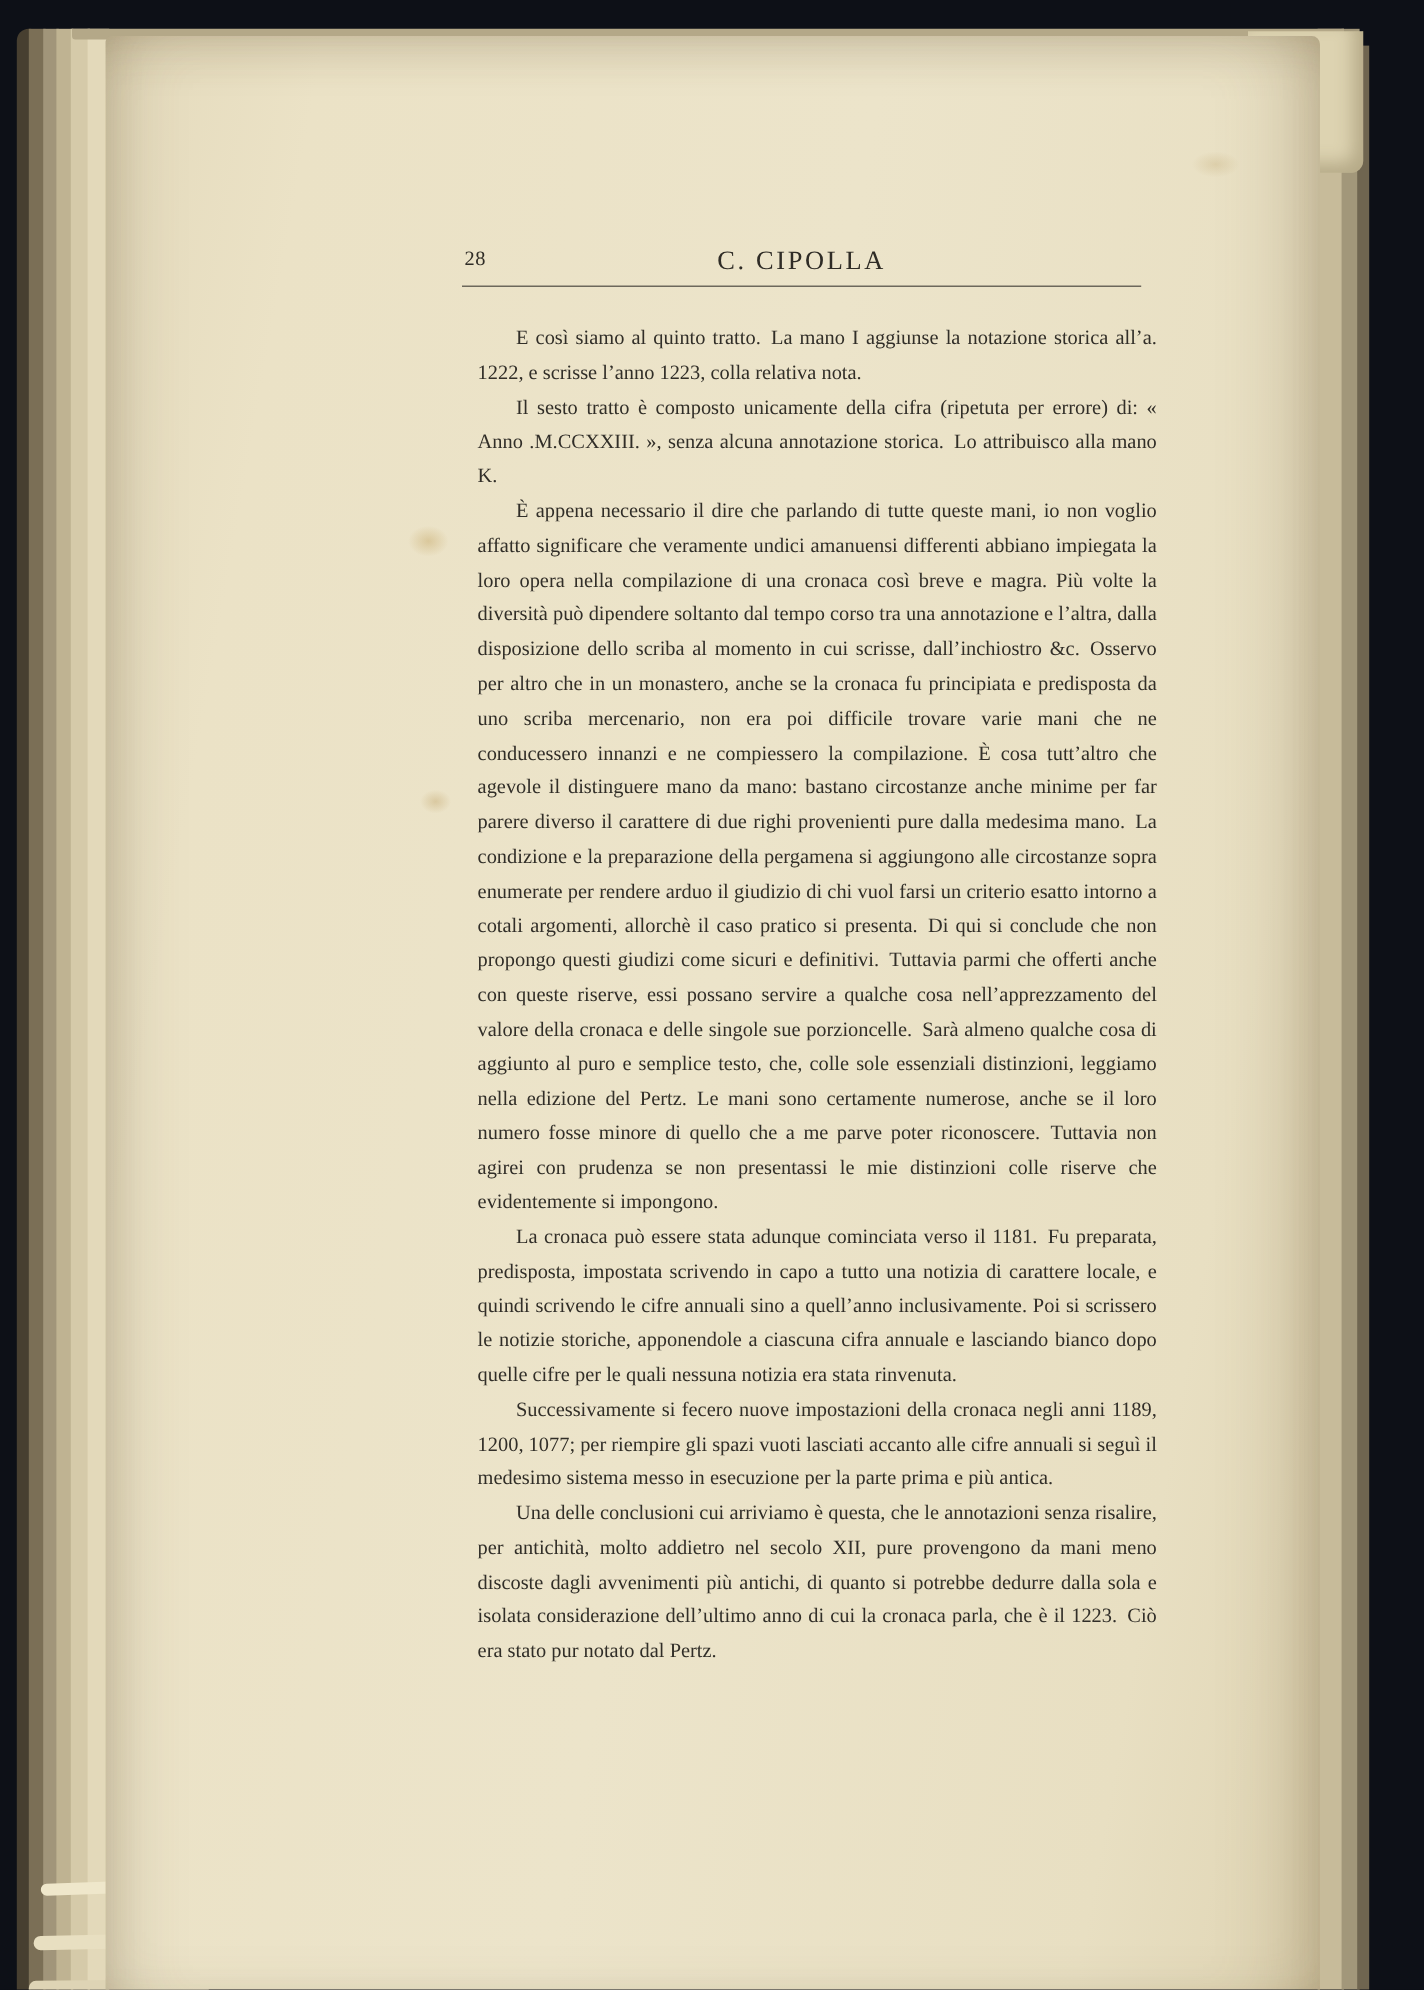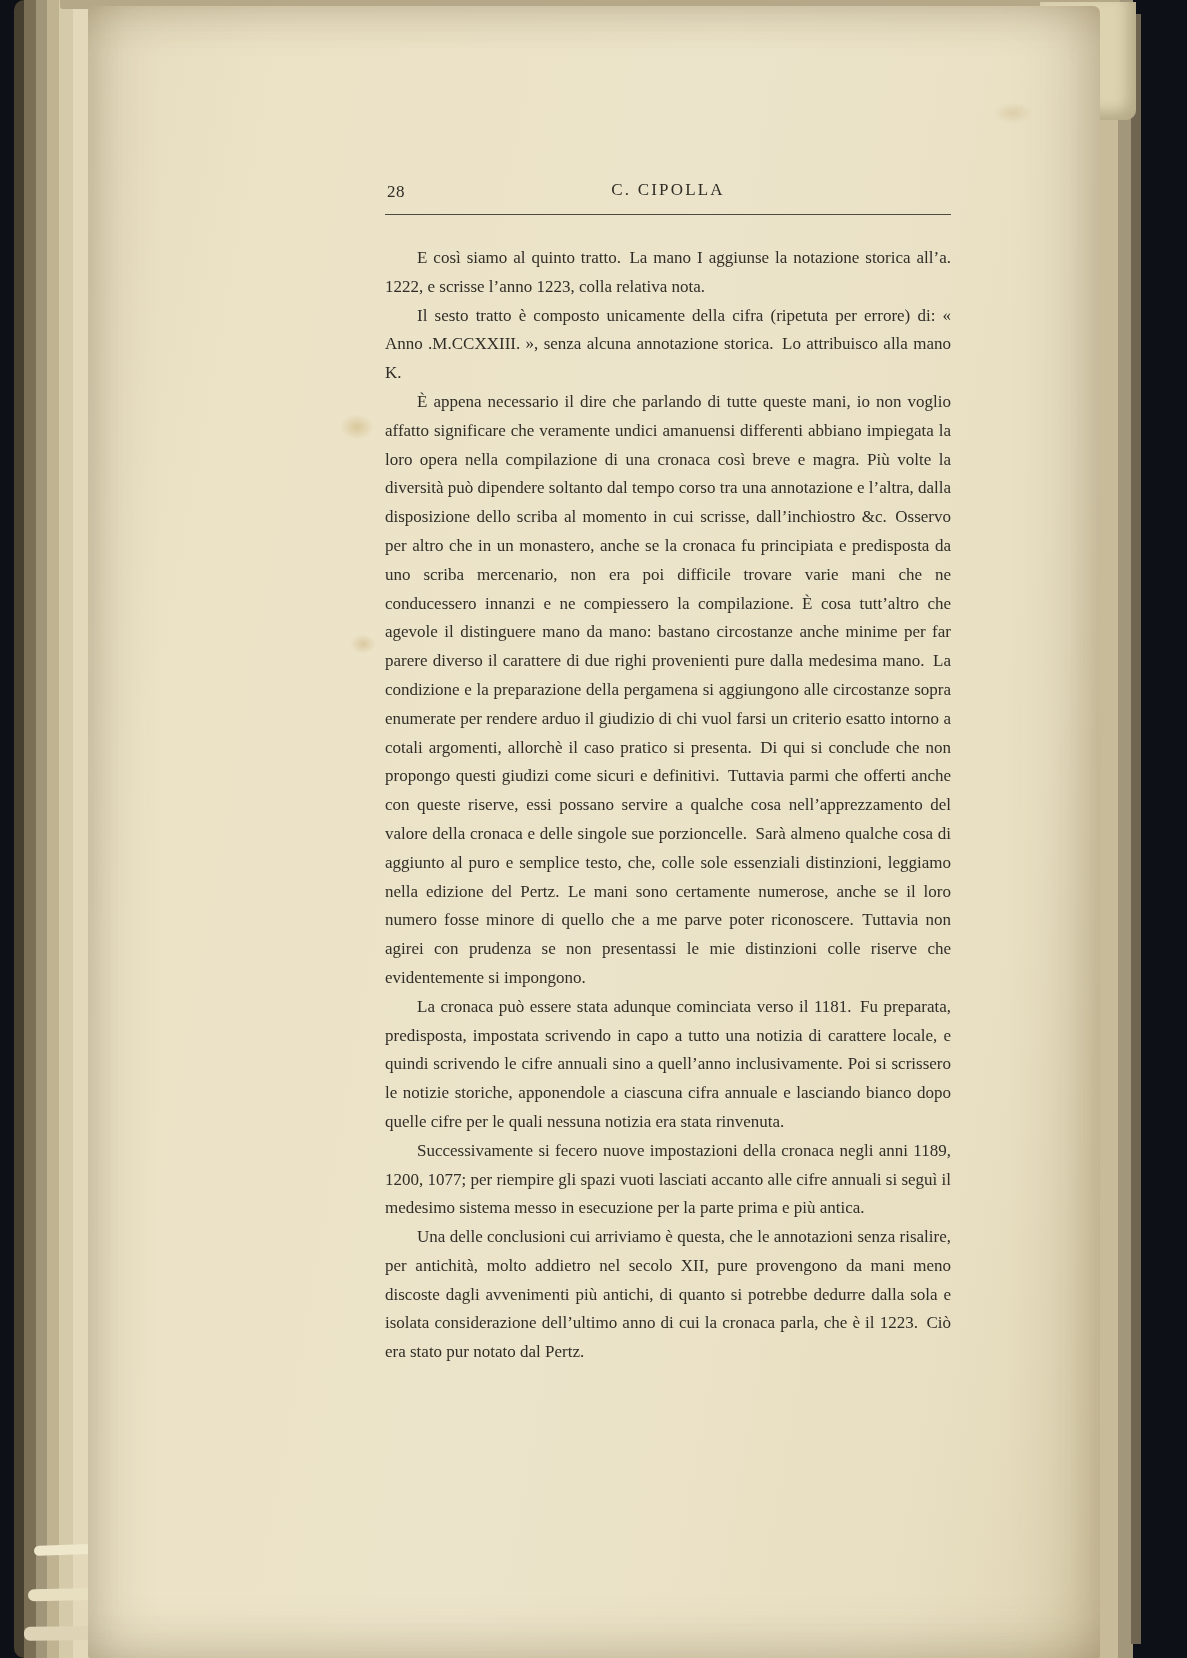--- a/index.html
+++ b/index.html
@@ -3,21 +3,21 @@
 <meta charset="utf-8">
 <style>
   * { margin:0; padding:0; box-sizing:border-box; }
   html,body { width:1187px; height:1658px; }
   body {
     position:relative;
     background:#0d1017;
     overflow:hidden;
     font-family:"Liberation Serif","DejaVu Serif",serif;
   }
-  .scene { position:absolute; inset:0; }
+  .scene { position:absolute; inset:0;margin-top:24px; }
 
   
   .edge { position:absolute; top:0; height:1658px; }
   .edge-l1 { left:14px;  width:12px; background:#473f30; border-radius:10px 0 0 10px; }
   .edge-l2 { left:24px;  width:14px; background:#7b6f56; }
   .edge-l3 { left:36px;  width:13px; background:#a1957a; }
   .edge-l4 { left:47px;  width:14px; background:#bfb392; }
   .edge-l5 { left:59px;  width:16px; background:#d5caa9; }
   .edge-l6 { left:73px;  width:18px; background:#e3d9ba; }
 
@@ -83,28 +83,28 @@
     position:absolute; left:297px; top:170px; width:566px;
     color:#2f2c26;
   }
   .header-row { position:relative; height:34px; }
   .page-num {
     position:absolute; left:2px; top:6px;
     font-size:17px; letter-spacing:.5px;
   }
   .running-title {
     position:absolute; left:0; width:100%; top:4px;
-    text-align:center; font-size:17px; letter-spacing:2.2px;
+    text-align:center; font-size:22px; letter-spacing:2.2px;
   }
   .rule {
     position:absolute; left:0; top:38px; width:100%; height:0;
     border-top:1.3px solid #4e4a41;
   }
   .body-text {
-    position:absolute; left:0; top:68px; width:566px;
+    position:absolute; left:13px; top:68px; width:566px;
     font-size:17px; line-height:28.8px;
     text-align:justify;
     color:#312e28;
   }
   .body-text p { text-indent:32px; }
 </style>
 </head>
 <body>
 
 <div class="scene">

